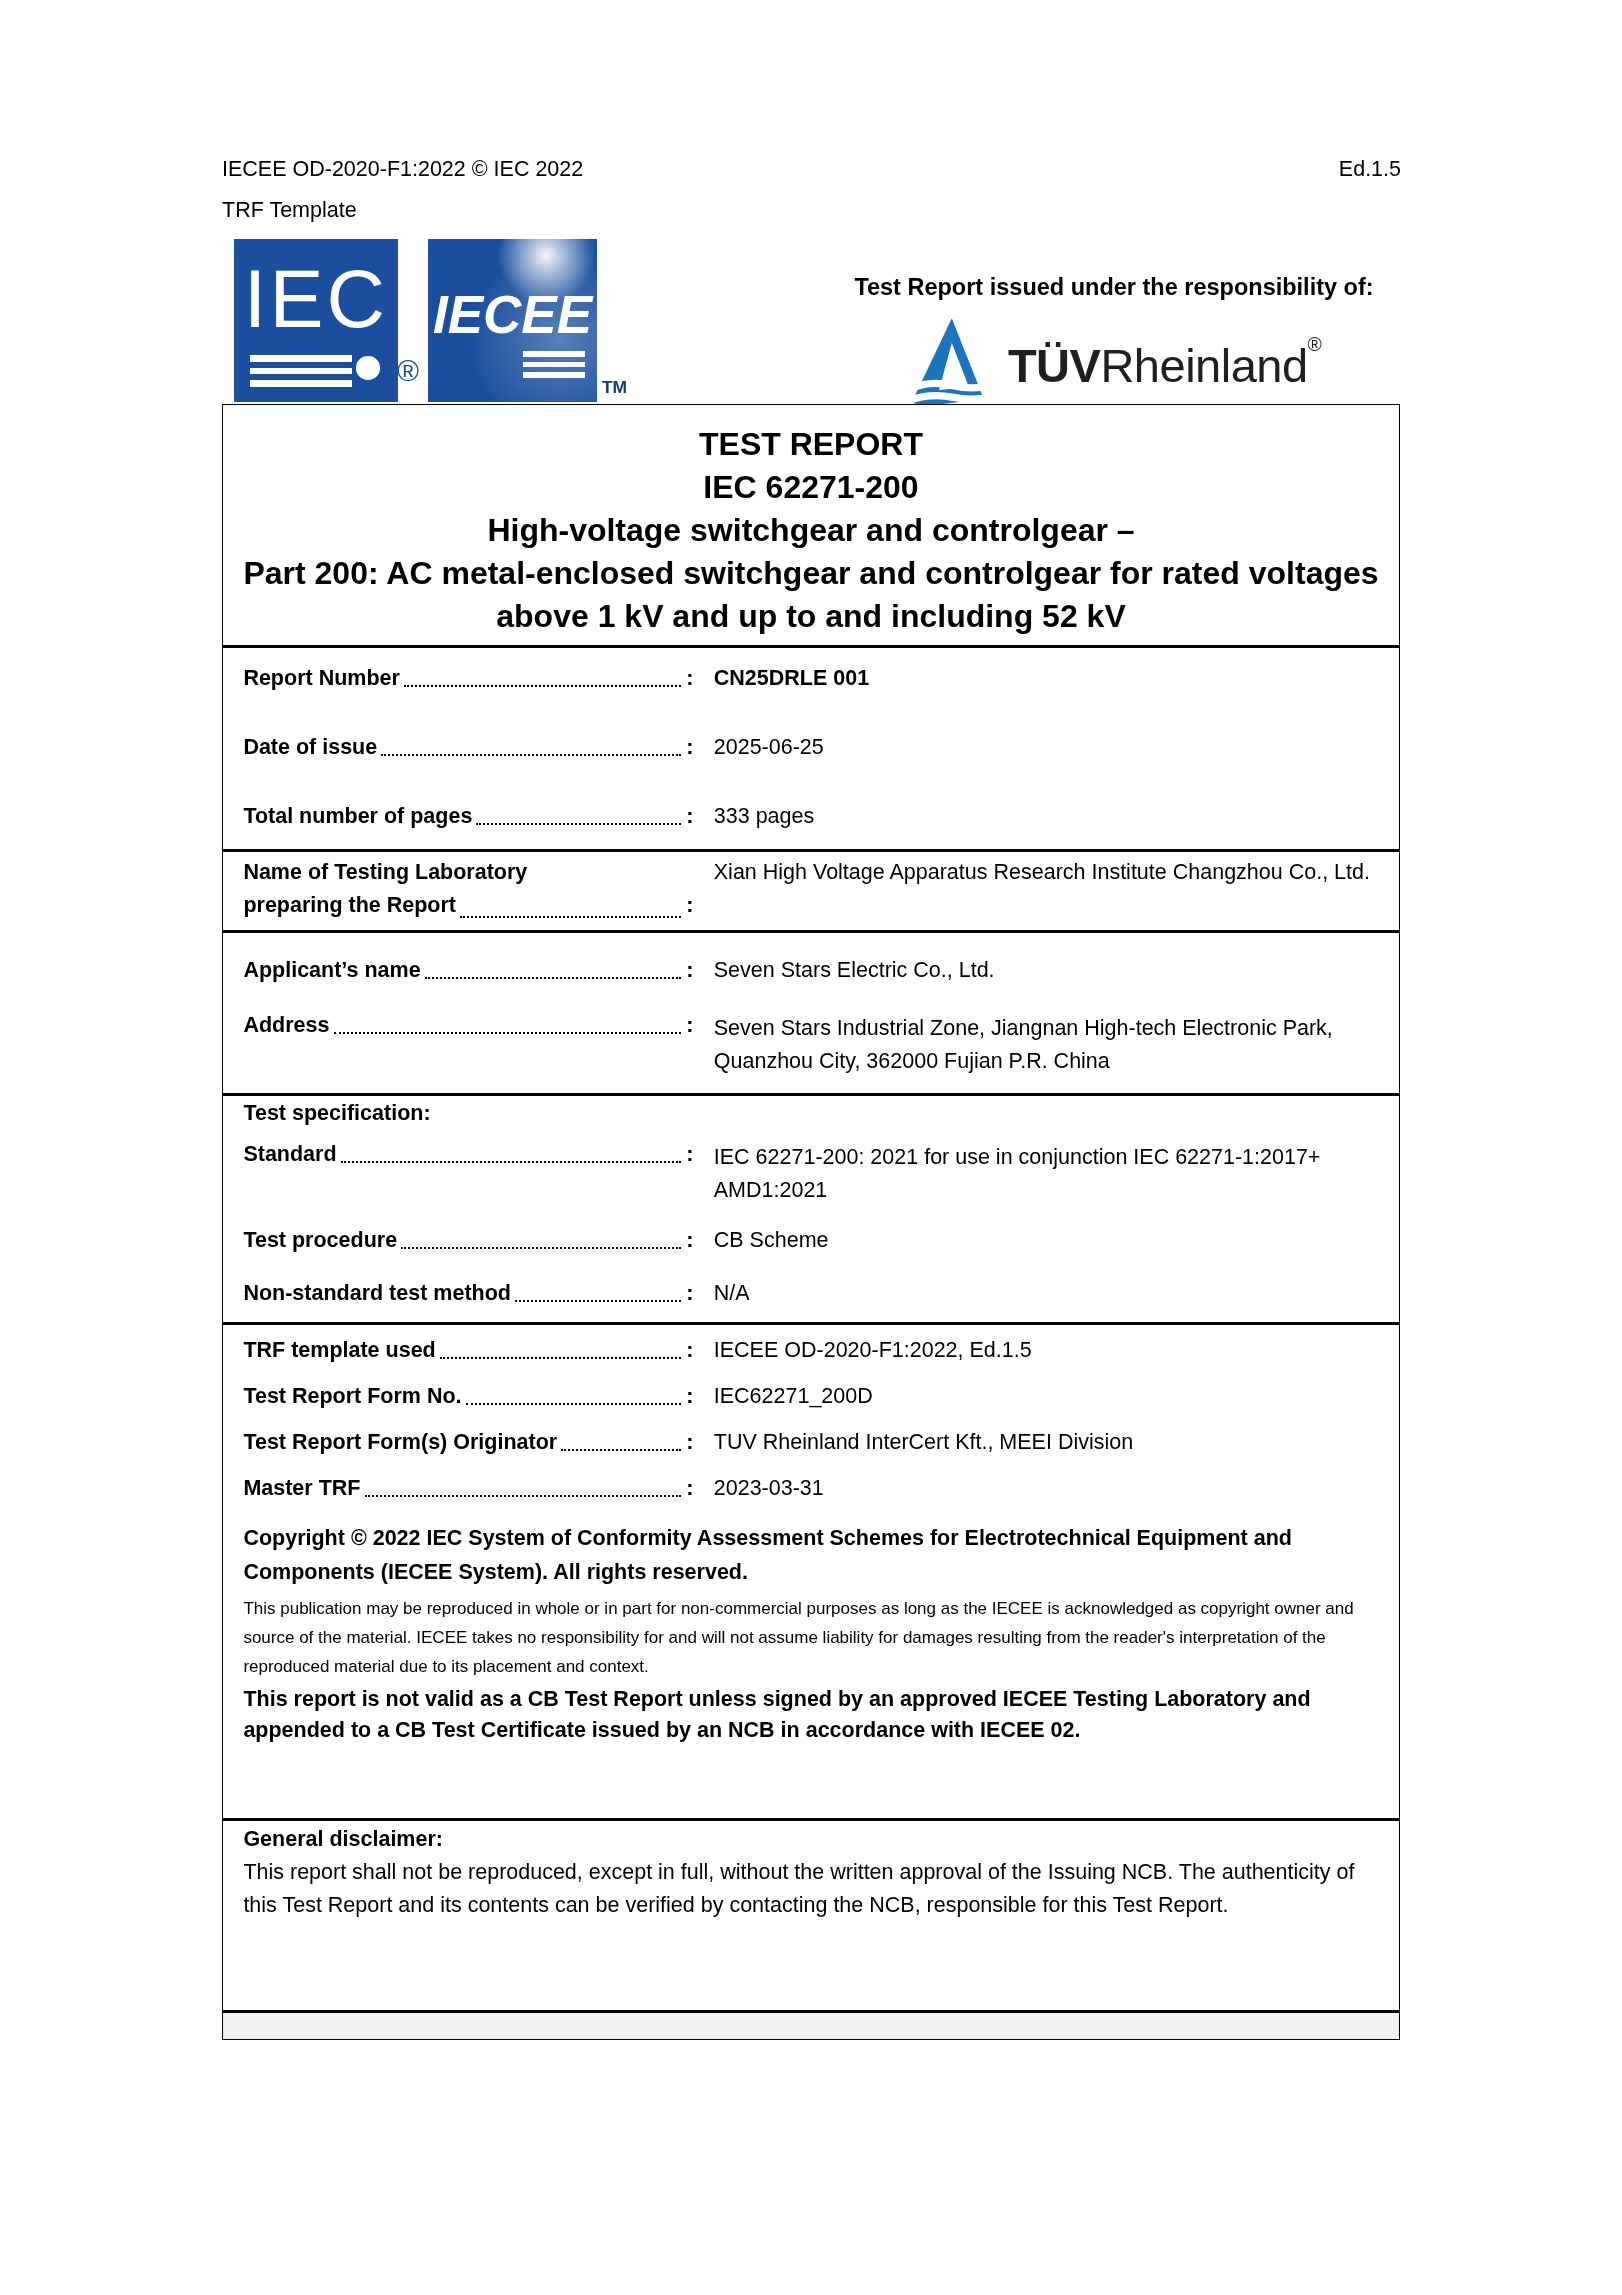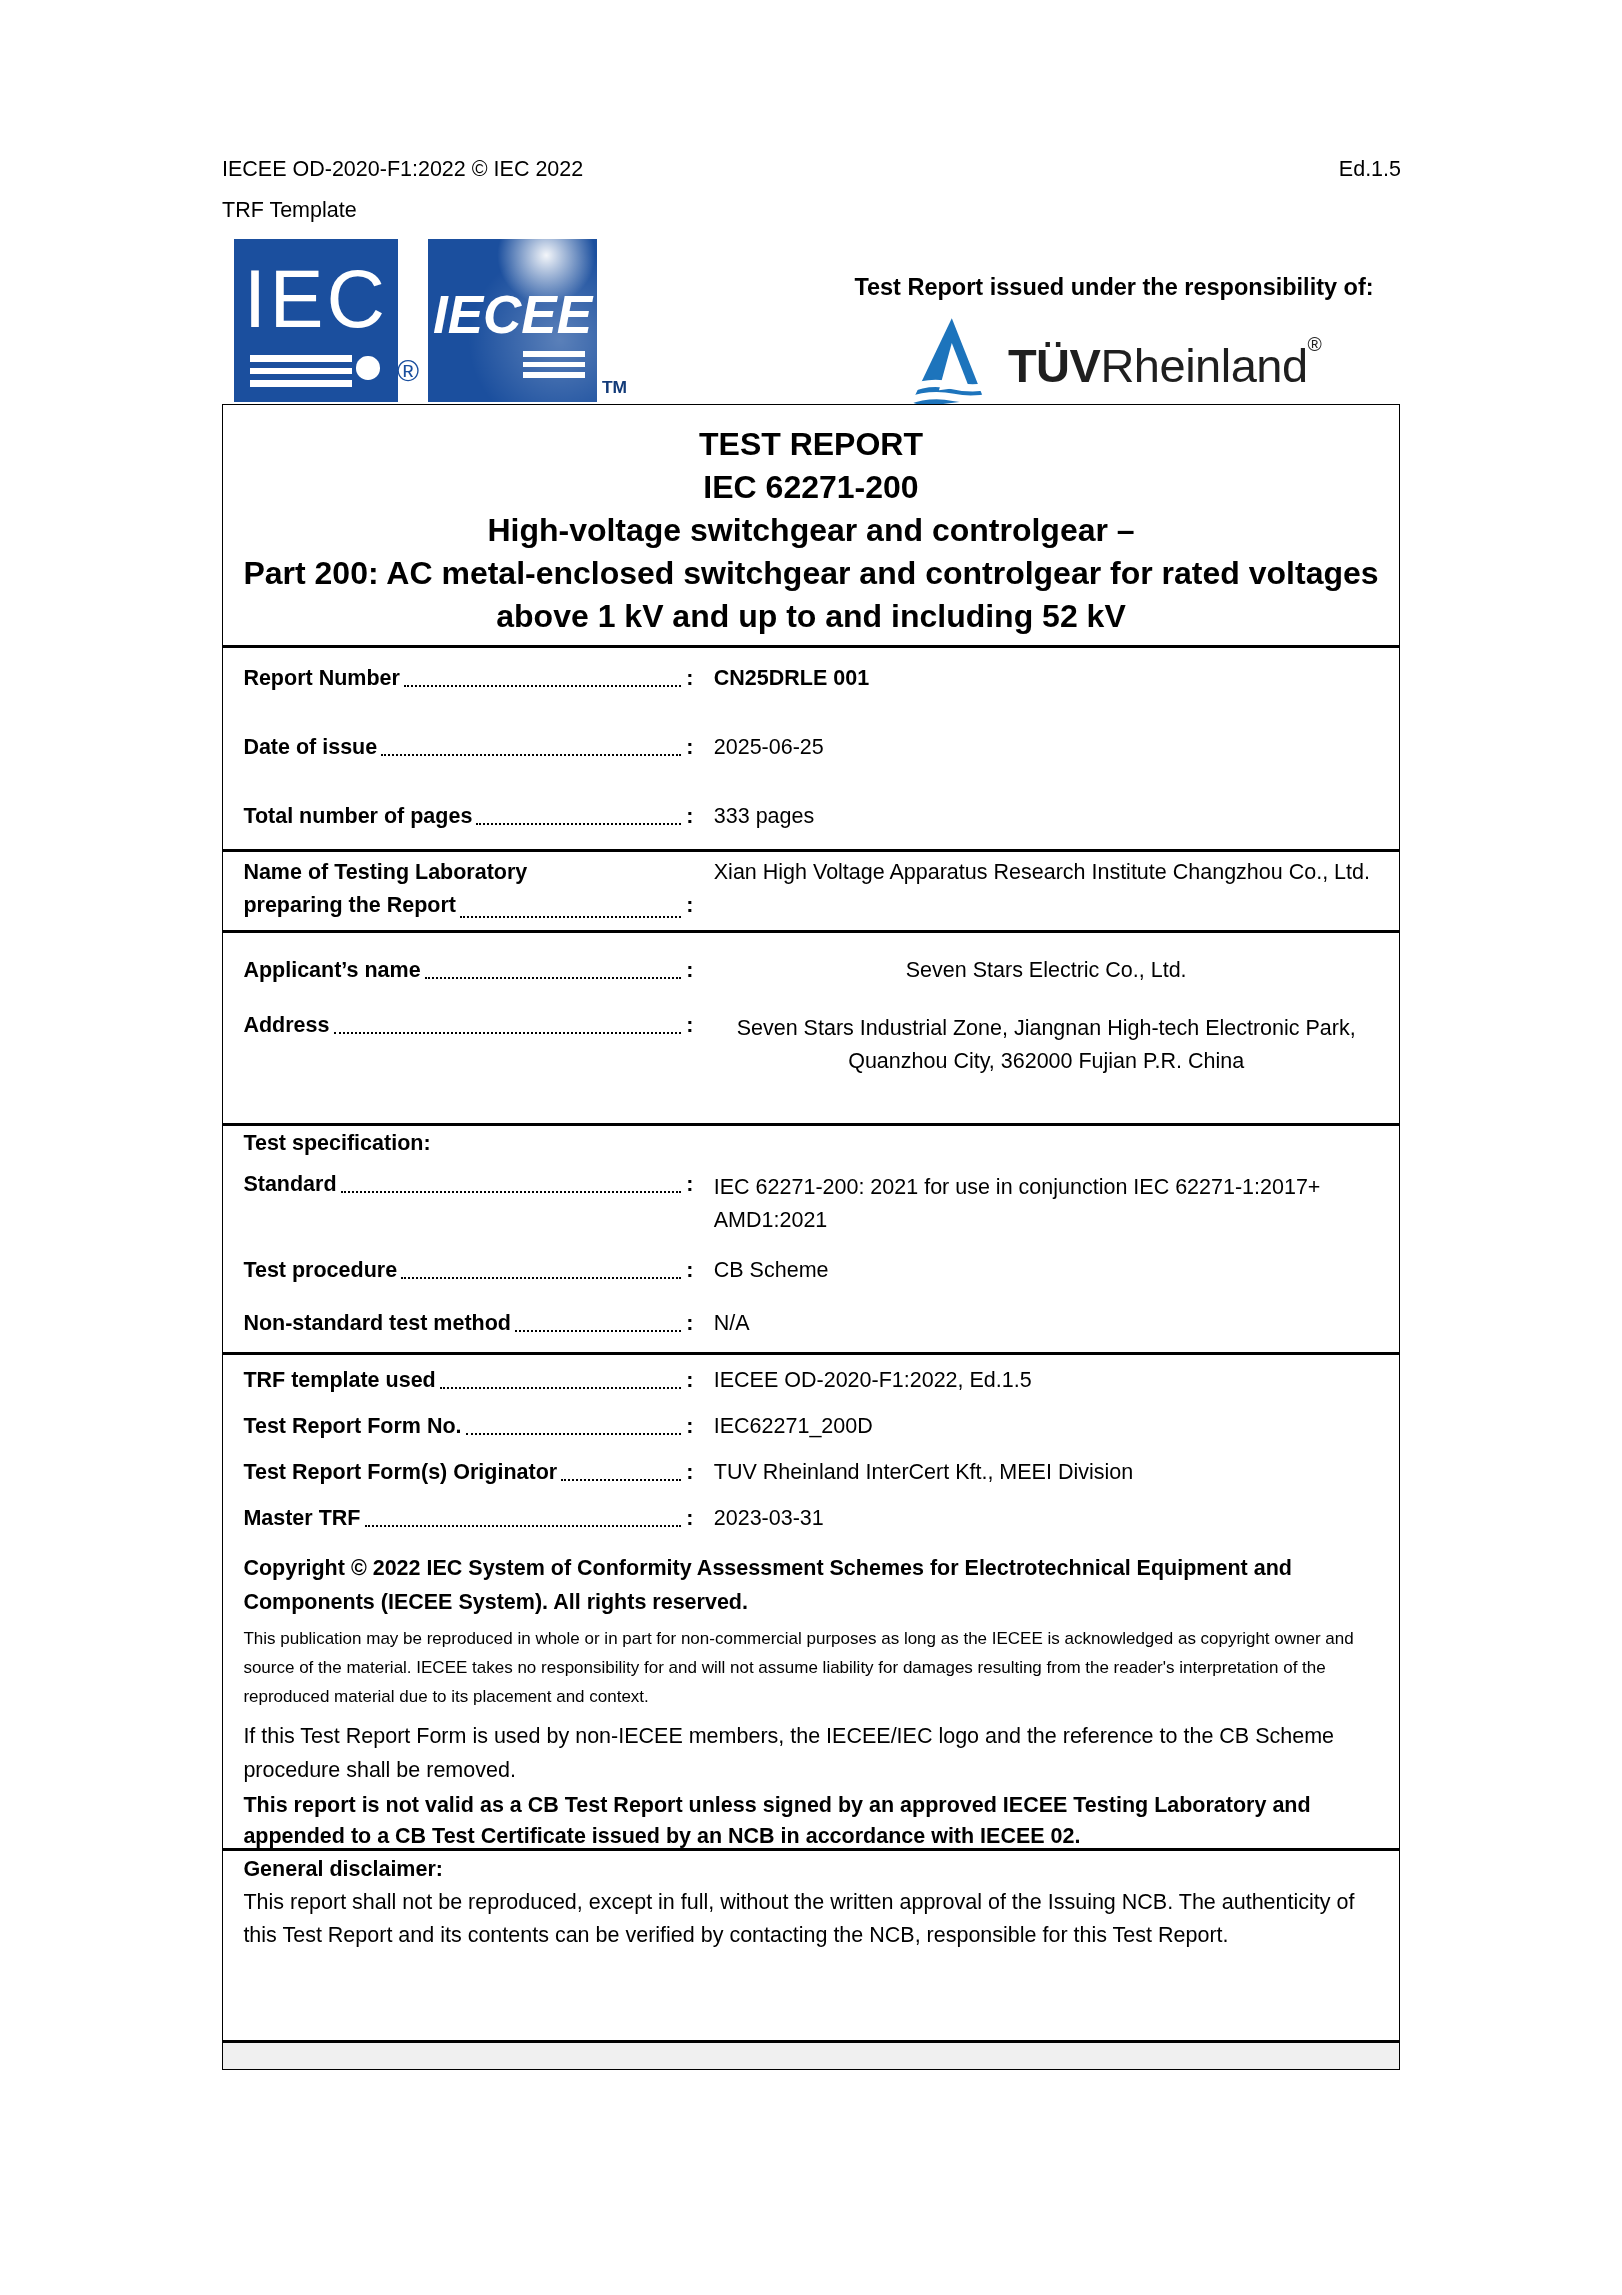--- a/index.html
+++ b/index.html
@@ -37,21 +37,21 @@
   .tuv-text { font-size:47px; color:#1f1f1f; letter-spacing:-0.5px; white-space:nowrap; }
   .tuv-bold { font-weight:700;text-align:center; }
   .tuv-rest { font-weight:400; }
   .tuv-reg  { font-size:19.4px; vertical-align:31px; font-weight:400; }
   
   .doc-table { position:absolute; left:222px; top:404px; width:1178px; border:1.5px solid #000; box-sizing:border-box; }
   .sec { box-sizing:border-box; border-bottom:3.1px solid #000; padding:0 20.4px; overflow:hidden; position:relative; }
   .sec-title      { height:243px; padding-top:18.4px; text-align:center; }
   .sec-info       { height:204px; padding-top:17.4px; }
   .sec-lab        { height:81px; padding-top:4.1px;  }
-  .sec-applicant  { height:193px; padding-top:23.5px;text-align:center; }
+  .sec-applicant  { height:163px; padding-top:23.5px; }
   .sec-spec       { height:229px; padding-top:4px; }
   .sec-trf        { height:496px; padding-top:12.3px; }
   .sec-disc       { height:192px; padding-top:5px; }
   .sec-footer     { height:25.6px;  border-bottom:none; background:#f0f0f0; }
   .title-line { font-size:32px; font-weight:700; line-height:43px; }
   
   .lrow { display:flex; align-items:flex-start; font-size:21.5px; line-height:26.6px; }
   .lcell { width:450px; flex-shrink:0; display:flex; align-items:flex-end; font-weight:700; }
   .lcell-block { display:block; }
   .lbl-flex { display:flex; align-items:flex-end; }
@@ -247,21 +247,20 @@
       <div class="lrow">
         <div class="lcell">
             <span>Master TRF</span>
             <span class="dots"></span>
             <span>:</span>
           </div>
         <div class="vcell">2023-03-31</div>
       </div>
       <div class="p-copy">Copyright © 2022 IEC System of Conformity Assessment Schemes for Electrotechnical Equipment and Components (IECEE System). All rights reserved.</div>
       <div class="p-small">This publication may be reproduced in whole or in part for non-commercial purposes as long as the IECEE is acknowledged as copyright owner and source of the material. IECEE takes no responsibility for and will not assume liability for damages resulting from the reader's interpretation of the reproduced material due to its placement and context.</div>
-      <div class="p-nonm">If this Test Report Form is used by non-IECEE members, the IECEE/IEC logo and the reference to the CB Scheme procedure shall be removed.</div>
       <div class="p-nv">This report is not valid as a CB Test Report unless signed by an approved IECEE Testing Laboratory and appended to a CB Test Certificate issued by an NCB in accordance with IECEE 02.</div>
     </div>
 
     <div class="sec sec-disc">
       <div class="sec-hdr">General disclaimer:</div>
       <div class="p-d2">This report shall not be reproduced, except in full, without the written approval of the Issuing NCB. The authenticity of this Test Report and its contents can be verified by contacting the NCB, responsible for this Test Report.</div>
     </div>
 
     <div class="sec sec-footer"></div>
   </div>

